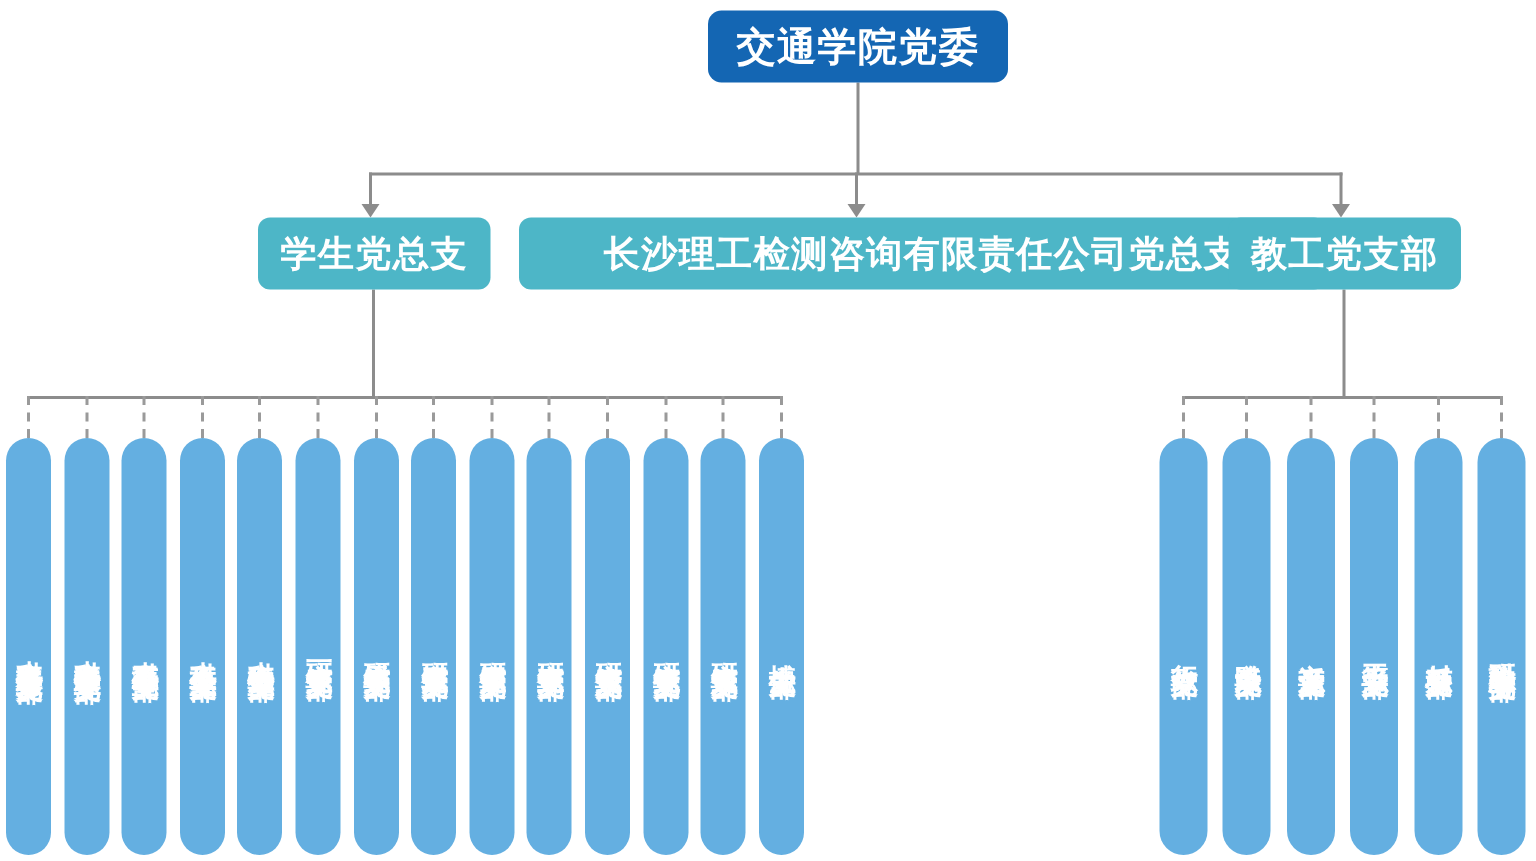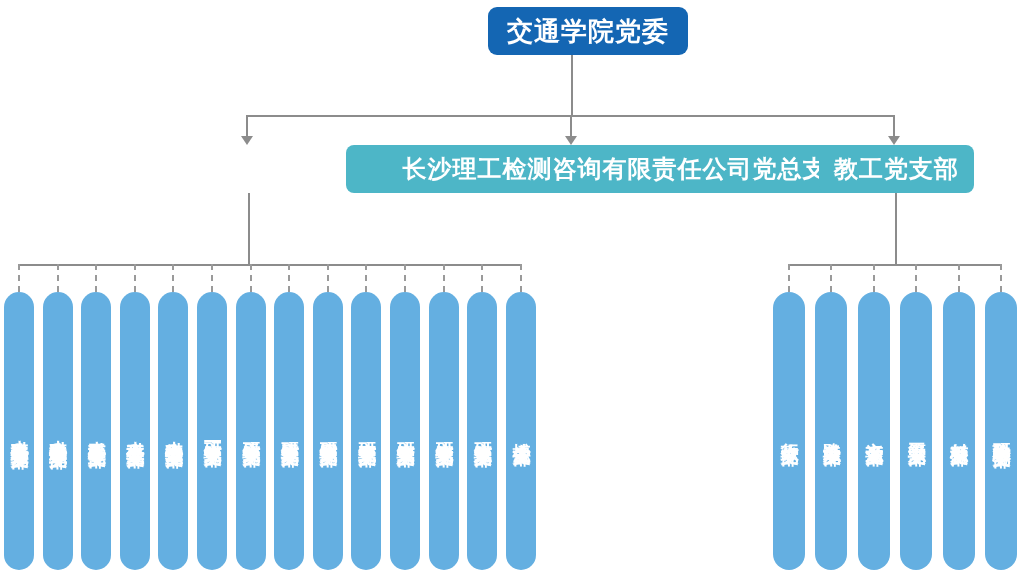--- a/index.html
+++ b/index.html
@@ -17,21 +17,21 @@
   
   .vline{position:absolute;width:2px;background:var(--connector);}
   .hline{position:absolute;height:2px;background:var(--connector);}
   .arrow{position:absolute;width:0;height:0;
          border-left:6px solid transparent;border-right:6px solid transparent;
          border-top:9px solid var(--connector);}
 
   
   .box{position:absolute;display:flex;align-items:center;justify-content:center;
        color:var(--text-on-box);font-weight:bold;text-align:center;}
-  .box-root{left:488px;top:7px;width:200px;height:48px;background:var(--root-box);
+  .box-root{left:472px;top:7px;width:200px;height:48px;background:var(--root-box);
             border-radius:9px;font-size:26px;letter-spacing:1px;}
   .box-l2{top:145px;height:48px;background:var(--level2-box);border-radius:8px;
           font-size:24px;letter-spacing:1px;}
   .box-student{left:172px;width:155px;}
   .box-company{left:346px;width:538px;}
   .box-staff{left:819px;width:155px;text-align:right;}
 
   
   .pill-group{position:absolute;top:292px;height:278px;display:flex;
               justify-content:space-between;}
@@ -62,20 +62,23 @@
 
   <div class="vline" style="left:248px;top:193px;height:72px"></div>
   <div class="hline" style="left:19px;top:264px;width:503px"></div>
   <div class="vline" style="left:895px;top:193px;height:72px"></div>
   <div class="hline" style="left:789px;top:264px;width:213px"></div>
 
   <div class="box box-root">
     <span>交通学院党委</span>
   </div>
 
+  <div class="box box-l2 box-student">
+    <span>学生党总支</span>
+  </div>
   <div class="box box-l2 box-company">
     <span>长沙理工检测咨询有限责任公司党总支</span>
   </div>
   <div class="box box-l2 box-staff">
     <span>教工党支部</span>
   </div>
 
   <div class="pill-group group-student">
       <div class="pill">
         <span class="pill-text">本科生道路专业力行党支部</span>

